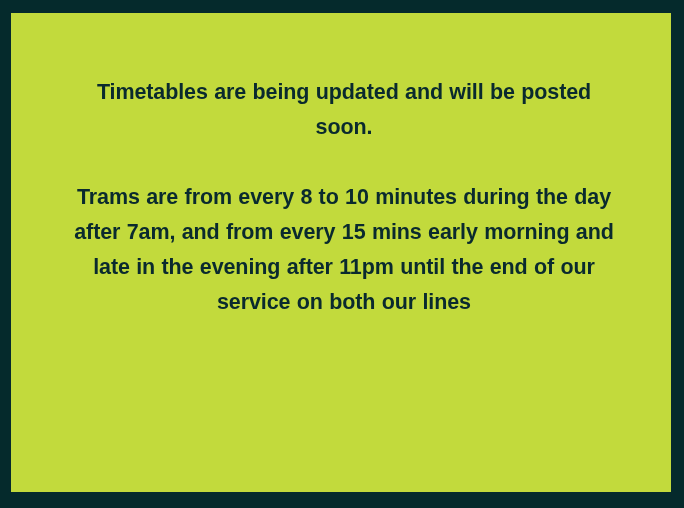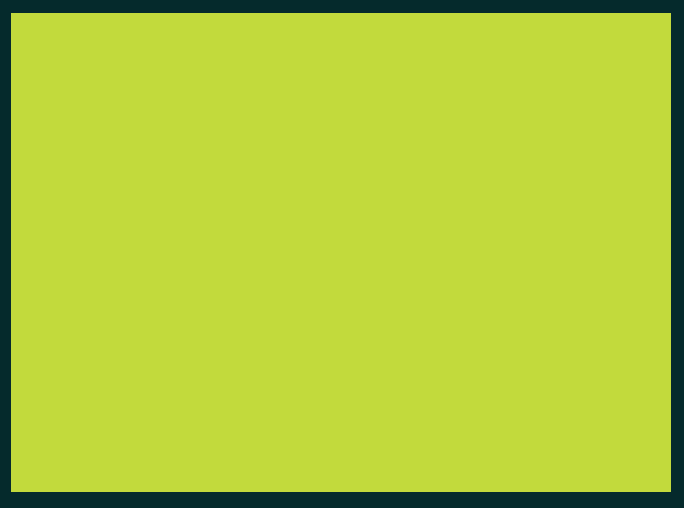--- a/index.html
+++ b/index.html
@@ -51,18 +51,20 @@
   .paragraph-gap {
     height: 35px;
   }
 </style>
 </head>
 <body style="background: rgb(5, 42, 44);">
 
 <div id="notice-frame" style="background: rgb(5, 42, 44);">
   <div id="notice-panel" style="background: rgb(194, 218, 60);">
 
+    <p class="notice-paragraph" style="color: rgb(10, 42, 46);">Timetables are being updated and will be posted soon.</p>
 
     <div class="paragraph-gap"></div>
 
+    <p class="notice-paragraph" style="color: rgb(10, 42, 46);">Trams are from every 8 to 10 minutes during the day after 7am, and from every 15 mins early morning and late in the evening after 11pm until the end of our service on both our lines</p>
 
   </div>
 </div>
 
 </body></html>

